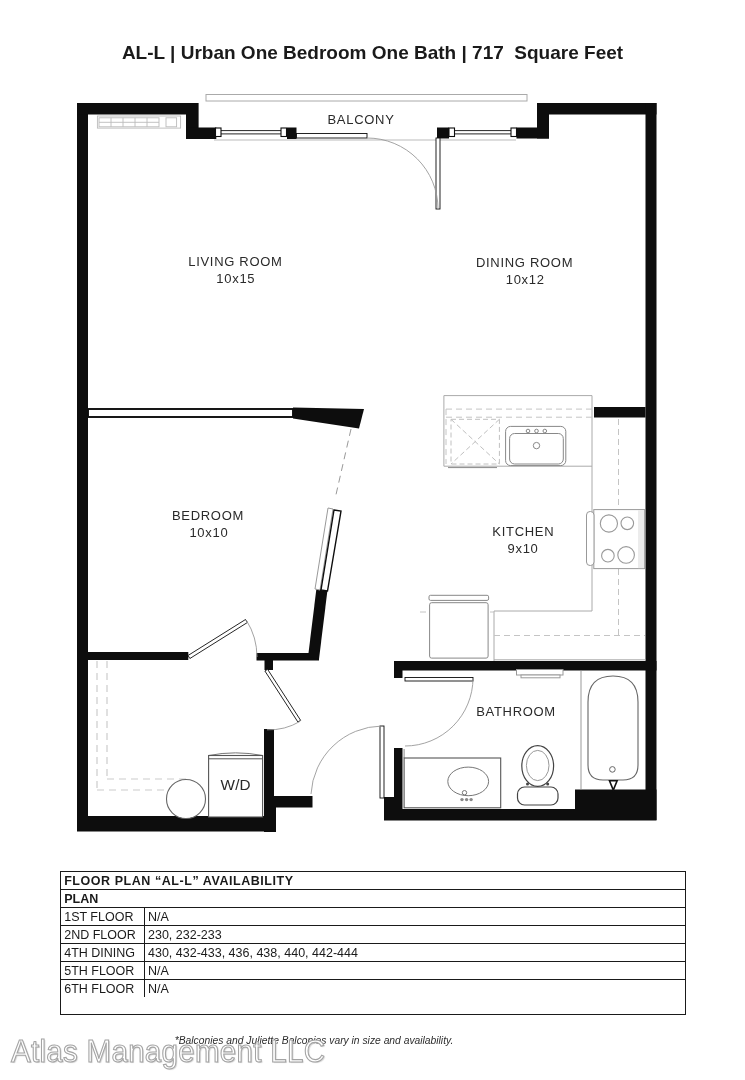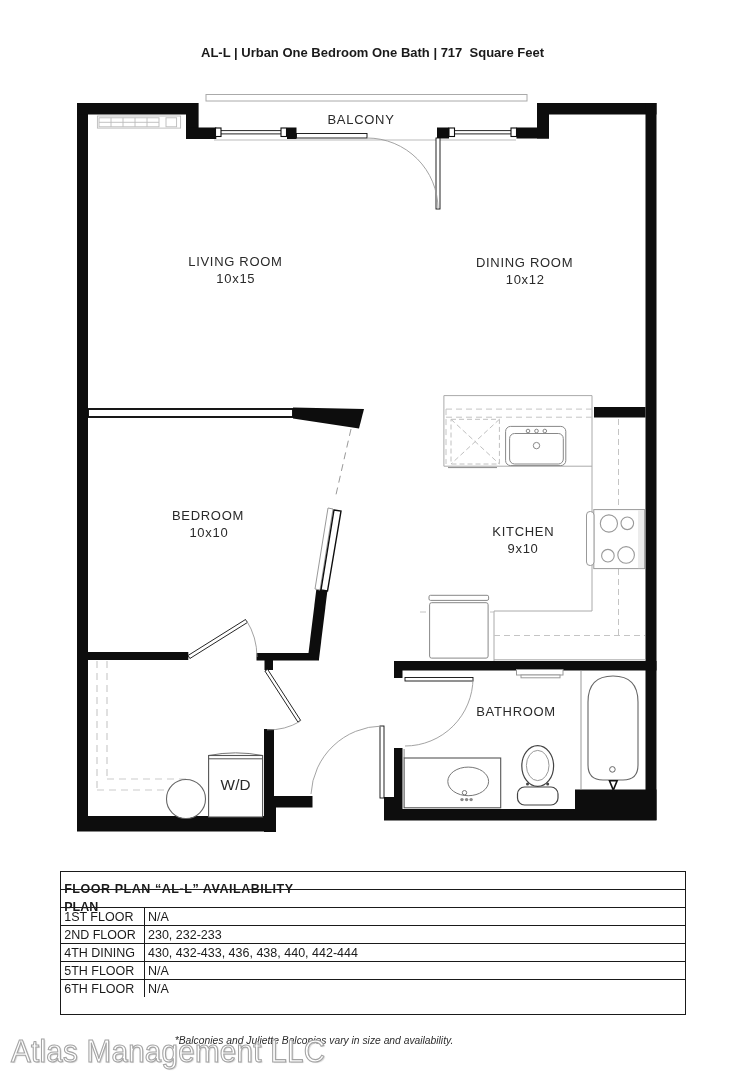--- a/index.html
+++ b/index.html
@@ -1,24 +1,24 @@
 <!DOCTYPE html>
 <html><head>
 <meta charset="utf-8">
 <style>
   html,body{margin:0;padding:0;background:#fff;}
   body{width:745px;height:1080px;position:relative;font-family:"Liberation Sans",sans-serif;overflow:hidden;filter:grayscale(1);}
-  .title{position:absolute;top:42.5px;left:0;width:745px;text-align:center;font-size:13px;font-weight:bold;color:#1a1a1a;letter-spacing:0px;line-height:20px;}
+  .title{position:absolute;top:42.5px;left:0;width:745px;text-align:center;font-size:19px;font-weight:bold;color:#1a1a1a;letter-spacing:0px;line-height:20px;}
   #plan{position:absolute;top:0;left:0;}
   .tbl{position:absolute;left:60px;top:871px;width:624px;height:141.5px;border:1.6px solid #1a1a1a;font-size:12.5px;color:#1a1a1a;}
   .row{position:relative;box-sizing:border-box;height:18.05px;border-top:1.2px solid #1a1a1a;}
   .row.first{height:16.6px;border-top:none;}
   .c1{position:absolute;left:0;top:0;bottom:0;width:82.5px;box-sizing:border-box;padding-left:3.2px;padding-top:2.1px;letter-spacing:0px;}
   .c2{position:absolute;left:82.5px;top:0;bottom:0;right:0;box-sizing:border-box;border-left:1.2px solid #1a1a1a;padding-left:3.5px;padding-top:2.1px;letter-spacing:0px;}
-  .b{font-weight:bold;margin-top:8px;}
+  .b{font-weight:bold;}
   .note{position:absolute;top:1034.5px;left:0;width:628px;text-align:center;font-style:italic;font-size:10.3px;color:#2e2e2e;}
   .wm{position:absolute;left:11px;top:1033px;font-size:29.5px;color:#fff;-webkit-text-stroke:1.05px #a4a4a4;text-shadow:1.2px 1.2px 1px #d6d6d6;letter-spacing:0.3px;white-space:nowrap;transform:scaleY(1.08);transform-origin:0 0;}
 </style>
 </head>
 <body>
 <div class="title">AL-L | Urban One Bedroom One Bath | 717&nbsp; Square Feet</div>
 <svg id="plan" width="745" height="1080" viewBox="0 0 745 1080">
 
   <g stroke="#aaa" fill="none" stroke-width="1">
     <rect x="206" y="94.5" width="321" height="6.5"></rect>

